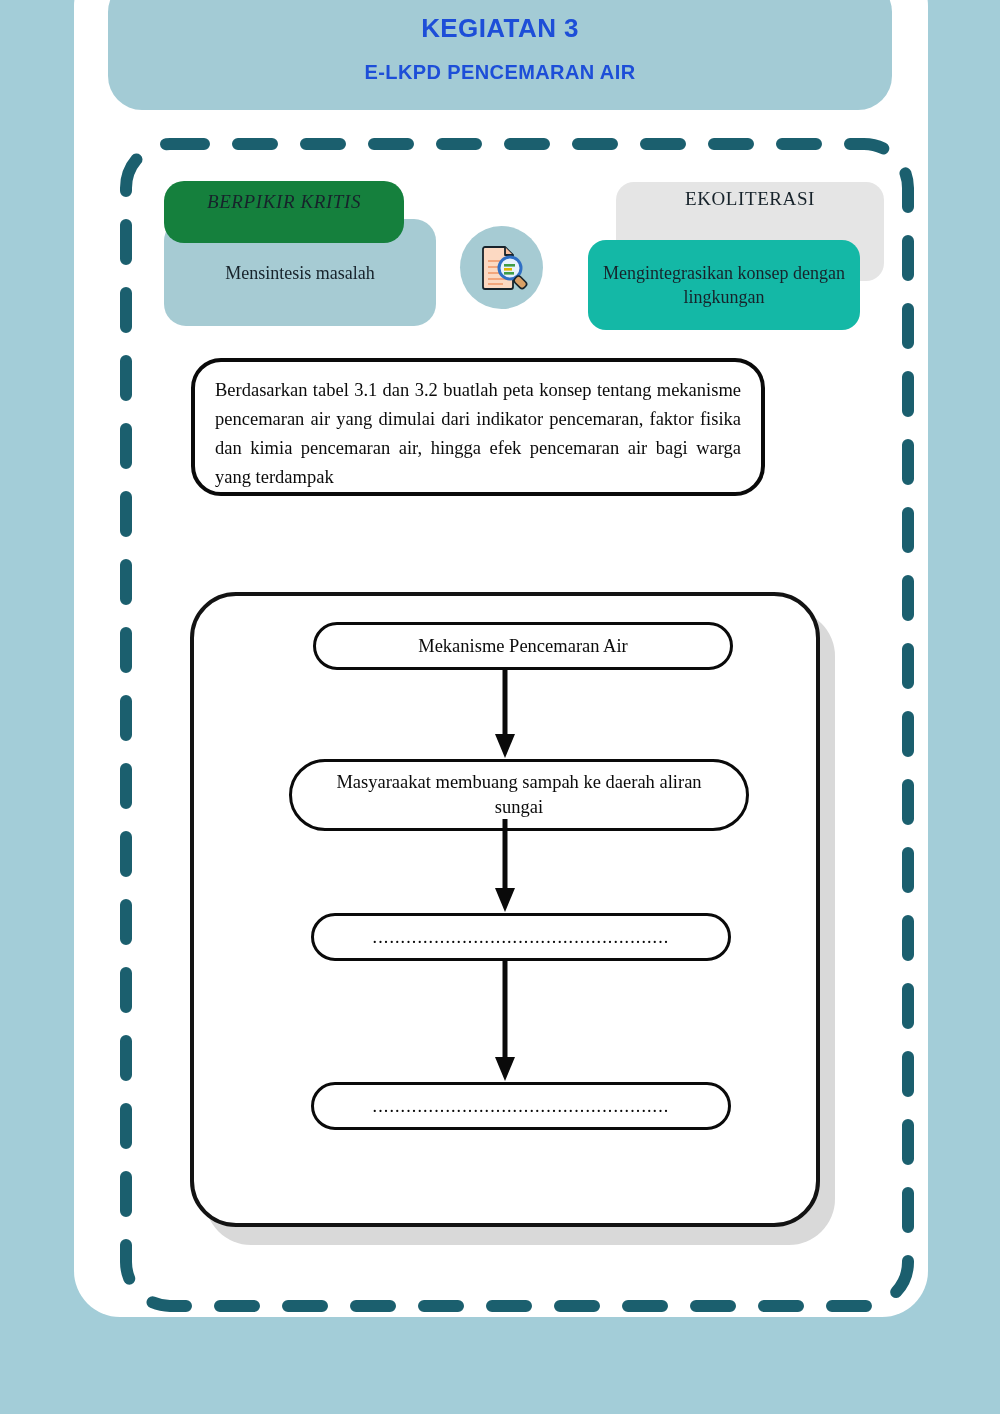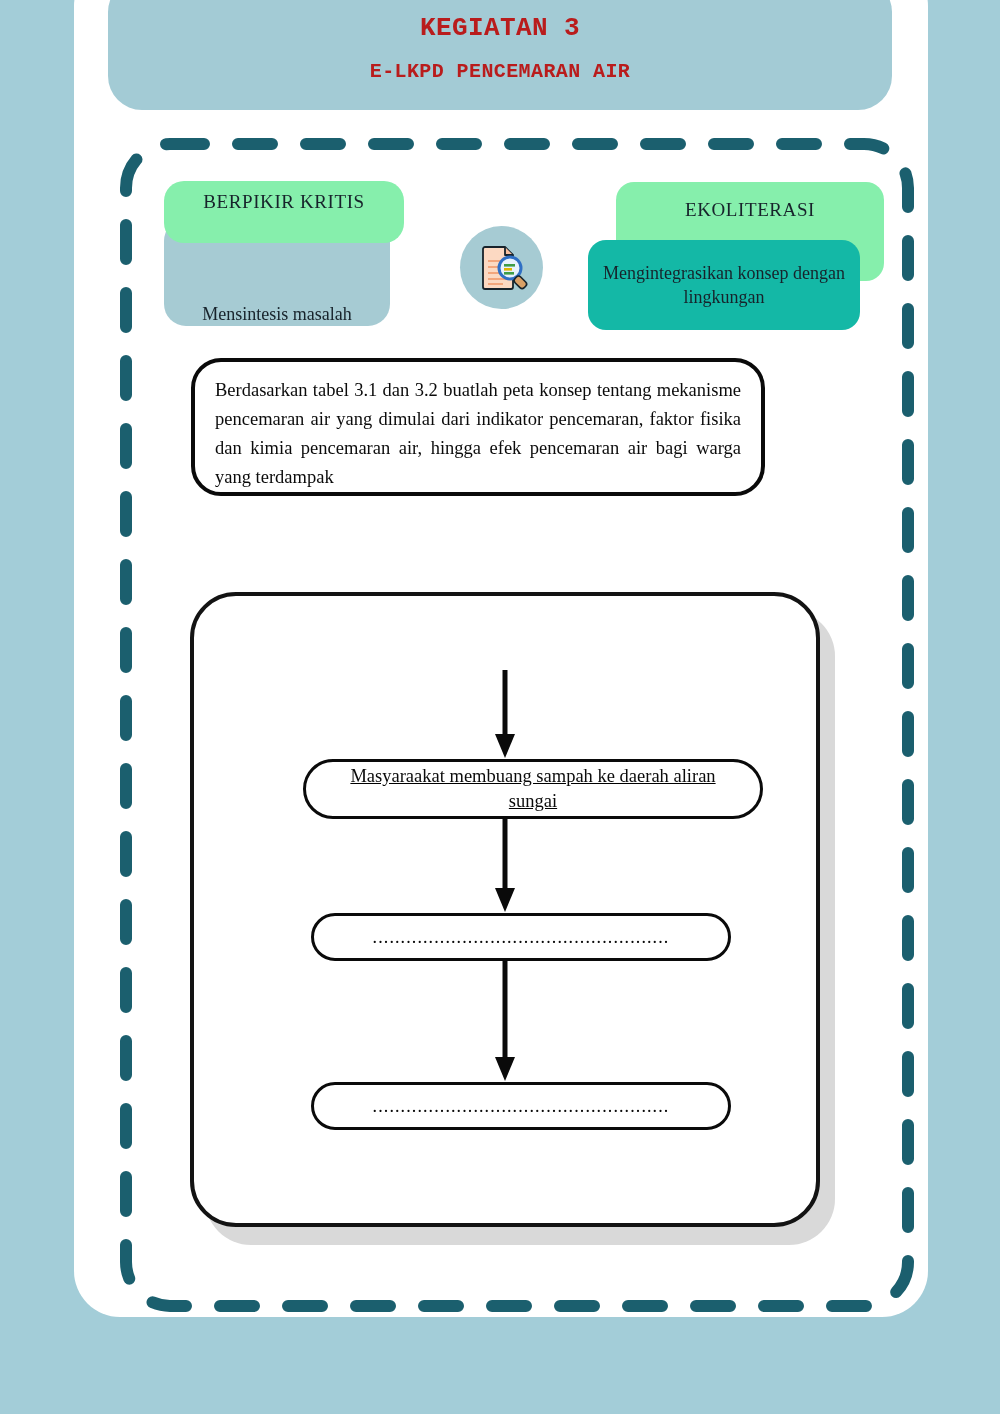--- a/index.html
+++ b/index.html
@@ -36,23 +36,23 @@
     background: #a3cbd5;
     border-radius: 34px;
     display: flex;
     flex-direction: column;
     align-items: center;
     justify-content: flex-end;
     padding-bottom: 14px;
     box-sizing: border-box;
   }
   .header-line {
-    font-family: Liberation Mono, monospace;
+    font-family: Liberation Sans, sans-serif;
     font-weight: bold;
-    color: #b91c1c;
+    color: #1d4ed8;
     letter-spacing: 0.4px;
     text-align: right;
   }
   .header-line-1 { font-size: 26px; line-height: 40px; }
   .header-line-2 { font-size: 20px; line-height: 48px; }
   .dashed-frame-svg {
     position: absolute;
     left: 112px;
     top: 130px;
     width: 810px;
@@ -67,38 +67,39 @@
     top: 181px;
     width: 280px;
     height: 145px;
   }
   .badge-left-top {
     position: absolute;
     left: 0px;
     top: 0px;
     width: 240px;
     height: 62px;
-    background: #86efac;
+    background: #15803d;
     border-radius: 20px 20px 20px 20px;
     display: flex;
     align-items: flex-start;
     justify-content: center;
     padding-top: 10px;
     box-sizing: border-box;
+    font-style: italic;
   }
   .badge-left-body {
     position: absolute;
     left: 0px;
     top: 38px;
-    width: 226px;
+    width: 272px;
     height: 107px;
     background: #a6cbd3;
     border-radius: 22px;
     display: flex;
-    align-items: flex-end;
+    align-items: center;
     justify-content: center;
     box-sizing: border-box;
   }
   .badge-title {
     font-size: 19px;
     color: #17232b;
     letter-spacing: 0.6px;
   }
   .badge-text {
     font-size: 18px;
@@ -114,26 +115,26 @@
     top: 182px;
     width: 300px;
     height: 150px;
   }
   .badge-right-top {
     position: absolute;
     left: 28px;
     top: 0px;
     width: 268px;
     height: 99px;
-    background: #86efac;
+    background: #e5e5e5;
     border-radius: 18px;
     display: flex;
     align-items: flex-start;
     justify-content: center;
-    padding-top: 17px;
+    padding-top: 6px;
     box-sizing: border-box;
     text-align: center;
   }
   .badge-right-body {
     position: absolute;
     left: 0px;
     top: 58px;
     width: 272px;
     height: 90px;
     background: #14b8a6;
@@ -217,21 +218,21 @@
     line-height: 25px;
     color: #0b0b0b;
     padding: 0 18px;
   }
   .flow-node.blank span {
     letter-spacing: 1.1px;
     font-size: 18px;
   }
 
   .node-1 { left: 119px; top: 26px; width: 420px; height: 48px; }
-  .node-2 { left: 109px; top: 163px; width: 460px; height: 60px; text-decoration: underline; }
+  .node-2 { left: 95px; top: 163px; width: 460px; height: 72px; }
   .node-3 { left: 117px; top: 317px; width: 420px; height: 48px; }
   .node-4 { left: 117px; top: 486px; width: 420px; height: 48px; }
 
   .arrow {
     position: absolute;
     left: 50%;
     transform: translateX(-50%);
     width: 26px;
   }
   .arrow-1 { top: 74px;  height: 89px; }
@@ -310,20 +311,23 @@
   </div>
 </div>
 
 <div class="instruction-box">
   <p class="instruction-text">Berdasarkan tabel 3.1 dan 3.2 buatlah peta konsep tentang mekanisme pencemaran air yang dimulai dari indikator pencemaran, faktor fisika dan kimia pencemaran air, hingga efek pencemaran air bagi warga yang terdampak</p>
 </div>
 
 <div class="diagram-shadow"></div>
 <div class="diagram-box">
 
+  <div class="flow-node node-1">
+    <span>Mekanisme Pencemaran Air</span>
+  </div>
 
   <svg class="arrow arrow-1" viewBox="0 0 26 89" preserveAspectRatio="none">
     <line x1="13" y1="0" x2="13" y2="68" stroke="#0a0a0a" stroke-width="5"></line>
     <polygon points="13,88 3,64 23,64" fill="#0a0a0a"></polygon>
   </svg>
 
   <div class="flow-node node-2">
     <span>Masyaraakat membuang sampah ke daerah aliran sungai</span>
   </div>
 

